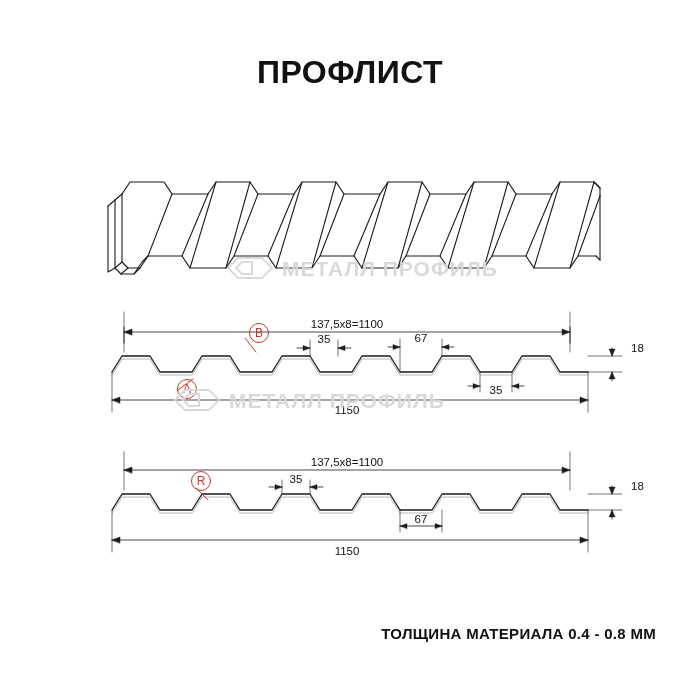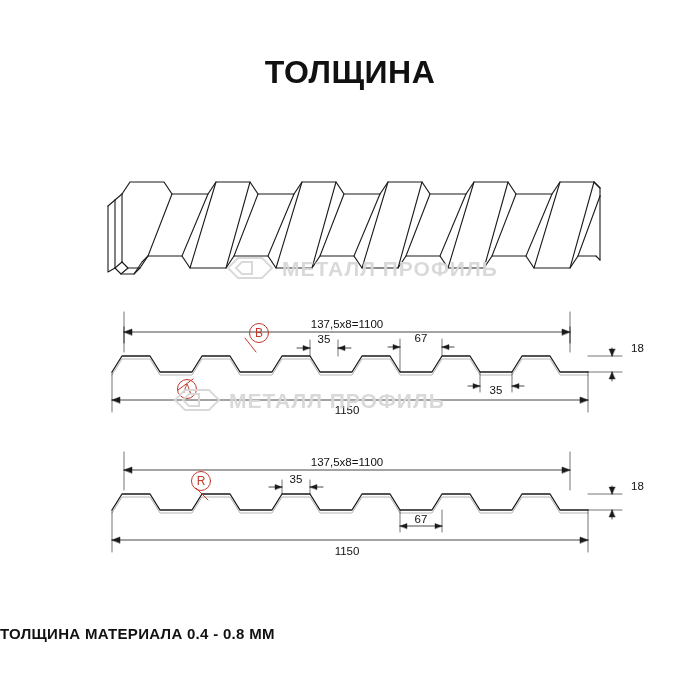--- a/index.html
+++ b/index.html
@@ -38,21 +38,21 @@
     font-size: 16px;
     font-weight: bold;
     color: #111111;
     letter-spacing: 0.5px;
   }
   .footer-note {
     position: absolute;
     bottom: 58px;
     left: 0;
     width: 656px;
-    text-align: left;
+    text-align: right;
     font-size: 15px;
     font-weight: bold;
     color: #111111;
     letter-spacing: 0.3px;
   }
   svg.drawing {
     position: absolute;
     top: 0;
     left: 0;
     width: 700px;
@@ -76,21 +76,21 @@
     fill: #c0392b;
     font-weight: normal;
   }
 </style>
 </head>
 <body>
 
 <div class="page">
 
   <div class="title-block">
-    <div class="title">ТОЛЩИНА</div>
+    <div class="title">ПРОФЛИСТ</div>
   </div>
 
   <svg class="drawing" viewBox="0 0 700 700">
     <g fill="none" stroke="#1a1a1a" stroke-width="1.1" stroke-linejoin="round" stroke-linecap="round">
 
       <g transform="translate(0,0)">
 
         <path d="M122,262 L128,268 L140,268 L148,256 L182,256 L190,268 L226,268 L234,256 L268,256
                  L276,268 L312,268 L320,256 L354,256 L362,268 L398,268 L406,256 L440,256
                  L448,268 L484,268 L492,256 L526,256 L534,268 L570,268 L578,256 L596,256" stroke-width="1.2"></path>

